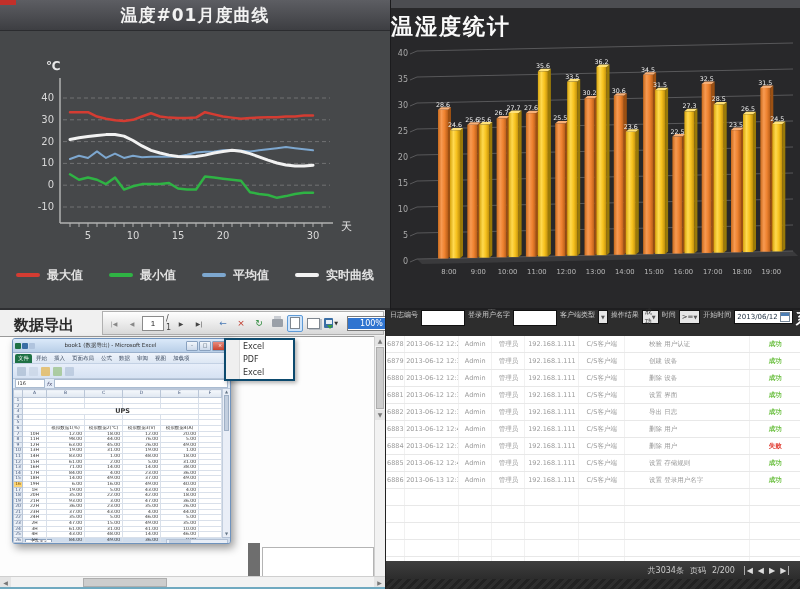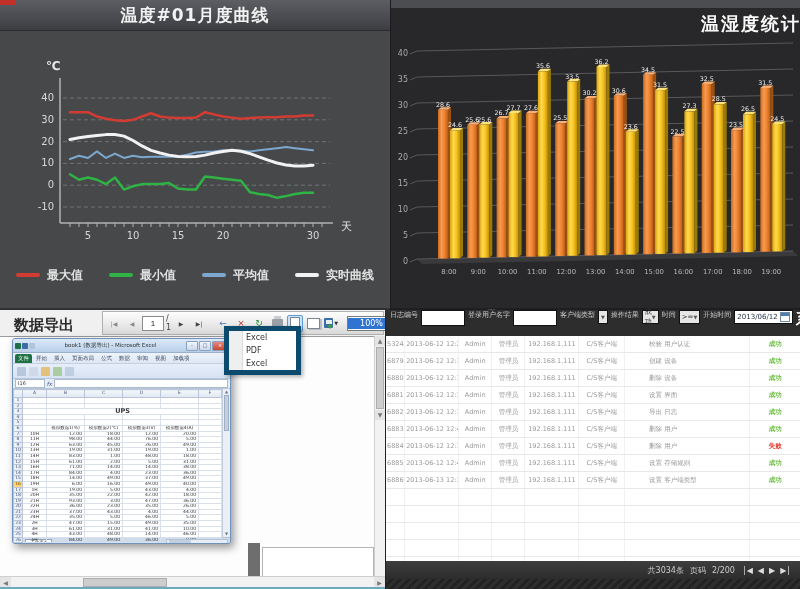--- a/index.html
+++ b/index.html
@@ -16,22 +16,22 @@
   .tl-chart{position:absolute;left:0;top:30px;width:390px;height:225px;}
   .tl-legend{position:absolute;left:0;top:255px;width:390px;height:40px;
     display:flex;align-items:center;justify-content:center;gap:26px;text-align:right;}
   .tl-legend .item{display:flex;align-items:center;gap:7px;}
   .tl-legend .swatch{width:24px;height:4px;border-radius:2px;}
   .tl-legend .lbl{color:#e2e2e2;font-size:12px;font-weight:bold;}
   
   .q-tr{position:absolute;left:390px;top:0;width:410px;height:308px;background:#28282a;
     border-left:1px solid #1b1b1d;border-bottom:2px solid #1e1e20;}
   .tr-topstrip{position:absolute;left:0;top:0;width:100%;height:8px;background:#4c4d51;}
-  .tr-title{position:absolute;left:0;top:12px;width:100%;text-align:right;color:#fafafa;
-    font-size:18px;font-weight:bold;letter-spacing:2px;}
+  .tr-title{position:absolute;left:0;top:12px;width:100%;text-align:left;color:#fafafa;
+    font-size:22px;font-weight:bold;letter-spacing:2px;}
   .tr-chart{position:absolute;left:0;top:34px;width:410px;height:252px;}
   .tr-legend{position:absolute;left:0;top:284px;width:100%;display:flex;gap:14px;
     align-items:center;justify-content:center;}
   .tr-legend .item{display:flex;align-items:center;gap:4px;}
   .tr-legend .sq{width:7px;height:7px;}
   .tr-legend .lbl{color:#cccccc;font-size:8px;}
   
   .q-bl{position:absolute;left:0;top:310px;width:385px;height:279px;background:#f0f0f0;}
   .bl-title{position:absolute;left:14px;top:6px;font-size:15px;font-weight:bold;color:#2a2a2a;}
   .rv-toolbar{position:absolute;left:102px;top:1px;width:282px;height:24px;
@@ -66,22 +66,22 @@
     border-left:1px solid #cfcfcf;}
   .rv-vscroll .arr{height:10px;font-size:6px;color:#777;text-align:center;line-height:10px;background:#e4e4e4;}
   .rv-vscroll .thumb{margin:1px;height:60px;background:#cdcdcd;border:1px solid #aeaeae;}
   .rv-hscroll{position:absolute;left:0;top:266px;width:385px;height:11px;background:#f2f2f2;
     border-top:1px solid #cfcfcf;display:flex;align-items:center;}
   .rv-hscroll .arr{width:11px;font-size:6px;color:#777;text-align:center;background:#e4e4e4;height:100%;
     line-height:11px;}
   .rv-hscroll .thumb{margin-left:72px;width:82px;height:7px;background:#cdcdcd;border:1px solid #aeaeae;}
   .bl-teal{position:absolute;left:0;top:277px;width:385px;height:2px;background:#6fa9c0;}
   
-  .export-menu{position:absolute;left:224px;top:16px;width:67px;background:#ffffff;
-    border:5px solid #0c4a6e;box-shadow:2px 2px 4px rgba(0,0,0,.3);z-index:60;}
+  .export-menu{position:absolute;left:224px;top:28px;width:67px;background:#ffffff;
+    border:2px solid #0c4a6e;box-shadow:2px 2px 4px rgba(0,0,0,.3);z-index:60;}
   .export-menu .mi{position:relative;height:13px;display:flex;align-items:center;
     padding-left:17px;font-size:8px;color:#333;}
   .export-menu .gutter{position:absolute;left:0;top:0;width:13px;height:100%;background:#efefef;
     border-right:1px solid #ddd;}
   
   .xl-win{position:absolute;left:12px;top:28px;width:219px;height:206px;background:#dce7f5;
     border:1px solid #6f93bd;border-radius:3px;box-shadow:3px 4px 8px rgba(0,0,0,.4);z-index:30;
     overflow:hidden;box-sizing:border-box;}
   .xl-titlebar{height:13px;background:linear-gradient(#dbe9f9,#b9cfe8);display:flex;align-items:center;
     padding:0 2px;border-bottom:1px solid #9ab0cc;}
@@ -839,21 +839,21 @@
           <col style="width: 13%;">
           <col style="width: 8%;">
           <col style="width: 8%;">
           <col style="width: 13%;">
           <col style="width: 11%;">
           <col style="width: 30%;">
           <col style="width: 12.5%;">
         </colgroup>
         <tbody>
           <tr>
-            <td>5324</td>
+            <td>6878</td>
             <td>2013-06-12 12:21:23</td>
             <td>Admin</td>
             <td>管理员</td>
             <td>192.168.1.111</td>
             <td>C/S客户端</td>
             <td class="op">校验 用户认证</td>
             <td class="ok">成功</td>
           </tr>
           <tr>
             <td>6879</td>
@@ -925,21 +925,21 @@
             <td class="op">设置 存储规则</td>
             <td class="ok">成功</td>
           </tr>
           <tr>
             <td>6886</td>
             <td>2013-06-13 12:31:23</td>
             <td>Admin</td>
             <td>管理员</td>
             <td>192.168.1.111</td>
             <td>C/S客户端</td>
-            <td class="op">设置 客户端类型</td>
+            <td class="op">设置 登录用户名字</td>
             <td class="ok">成功</td>
           </tr>
           <tr>
             <td>&nbsp;</td>
             <td>&nbsp;</td>
             <td>&nbsp;</td>
             <td>&nbsp;</td>
             <td>&nbsp;</td>
             <td>&nbsp;</td>
             <td>&nbsp;</td>

